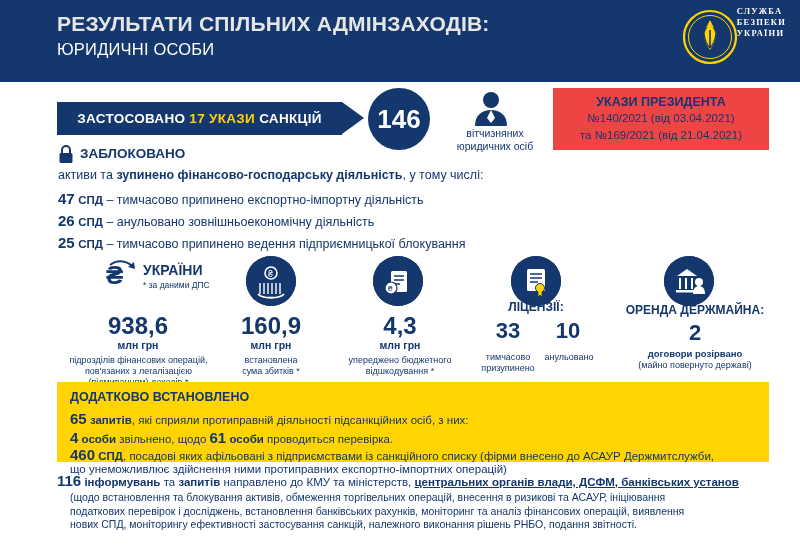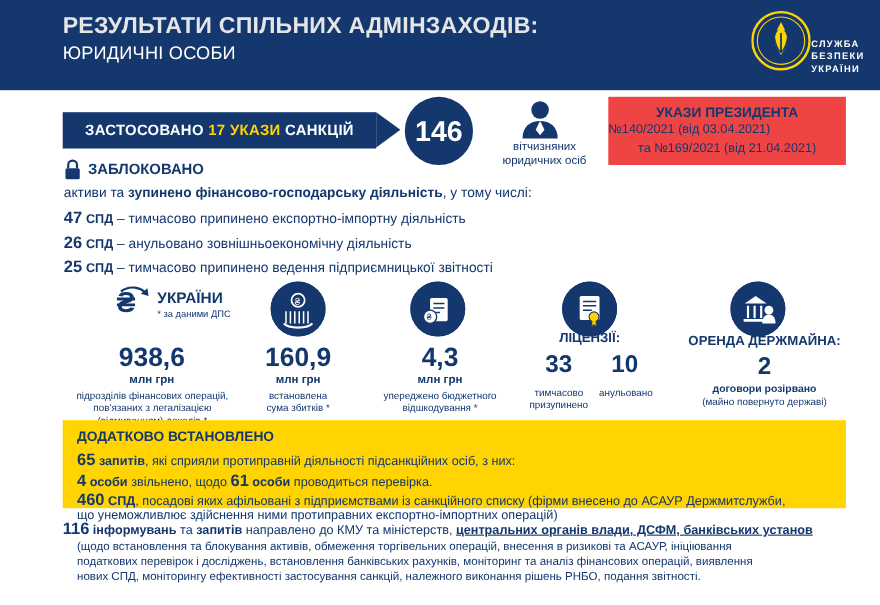--- a/index.html
+++ b/index.html
@@ -38,22 +38,23 @@
     position: absolute;
     left: 57px; top: 40px;
     font-size: 16.5px;
     color: #ffffff;
     letter-spacing: 0.2px;
   }
   .logo-wrap {
     position: absolute;
     right: 14px; top: 6px;
     display: flex;
-    align-items: flex-end;
+    align-items: flex-start;
     gap: 0;
+    font-family: Liberation Serif, serif;
   }
   .logo-emblem {
     width: 54px; height: 62px;
     position: relative;
   }
   .logo-text {
     color: #ffffff;
     font-size: 8.5px;
     line-height: 11px;
     font-weight: bold;
@@ -125,20 +126,21 @@
     width: 216px;
     text-align: center;
     font-size: 12.5px;
     font-weight: bold;
     color: #14376e;
   }
   .decree-l1 {
     position: absolute;
     left: 0; top: 24px;
     width: 216px;
+    text-align: center;
     font-size: 11.5px;
     color: #14376e;
   }
   .decree-l2 {
     position: absolute;
     left: 0; top: 41px;
     width: 216px;
     text-align: center;
     font-size: 11.5px;
     color: #14376e;
@@ -353,21 +355,21 @@
   <div class="spd-row spd1">
     <span class="num">47</span>
     <span class="unit">СПД</span><span> – тимчасово припинено експортно-імпортну діяльність</span>
   </div>
   <div class="spd-row spd2">
     <span class="num">26</span>
     <span class="unit">СПД</span><span> – анульовано зовнішньоекономічну діяльність</span>
   </div>
   <div class="spd-row spd3">
     <span class="num">25</span>
-    <span class="unit">СПД</span><span> – тимчасово припинено ведення підприємницької звітності</span>
+    <span class="unit">СПД</span><span> – тимчасово припинено ведення підприємницької блокування</span>
   </div>
 
   <div class="prizveli-icon">
     <svg width="34" height="34" viewBox="0 0 34 34">
       <text x="2" y="26" font-family="Liberation Sans, sans-serif" font-size="26" font-weight="bold" fill="#14376e">₴</text>
       <path d="M6 7 C14 1 24 3 29 9" stroke="#14376e" stroke-width="2" fill="none"></path>
       <path d="M30 4 L31 11 L24 9 Z" fill="#14376e"></path>
     </svg>
   </div>
   <div class="prizveli-title">УКРАЇНИ</div>

